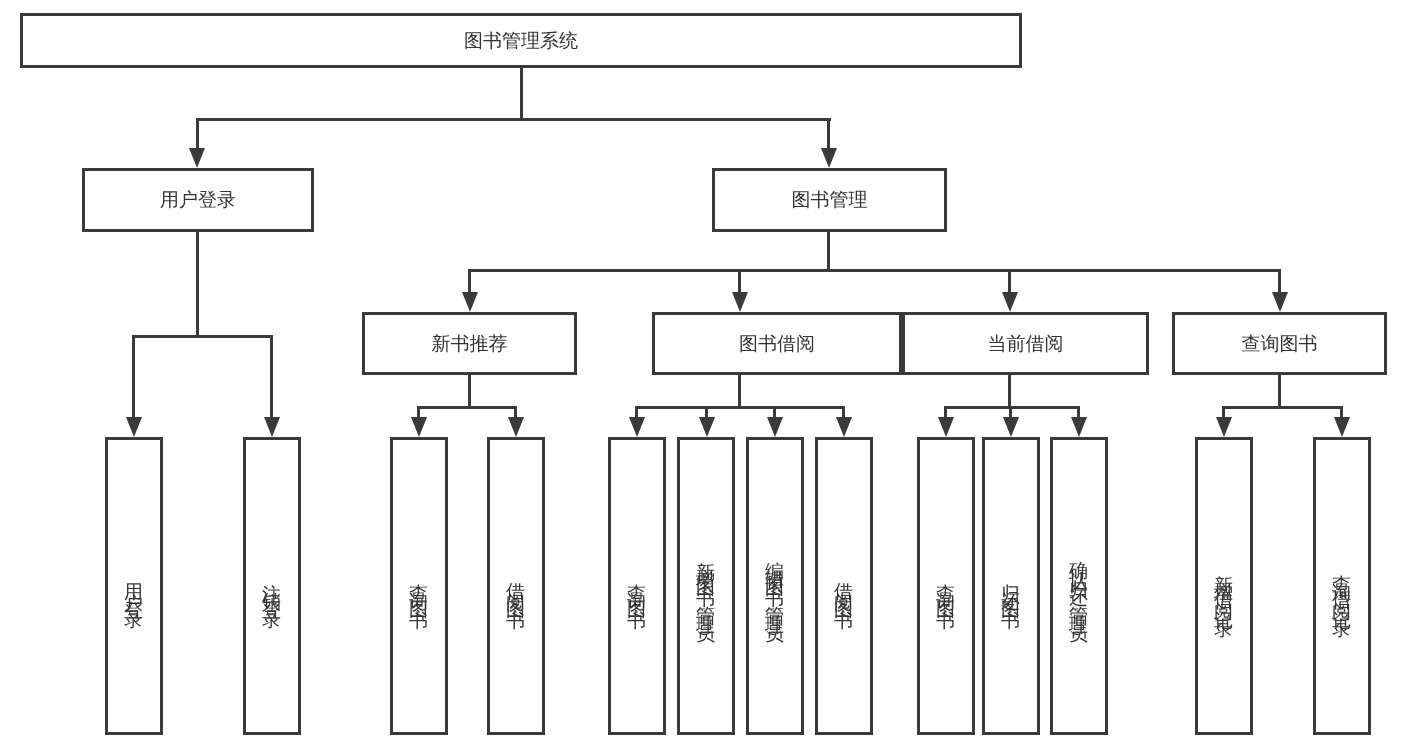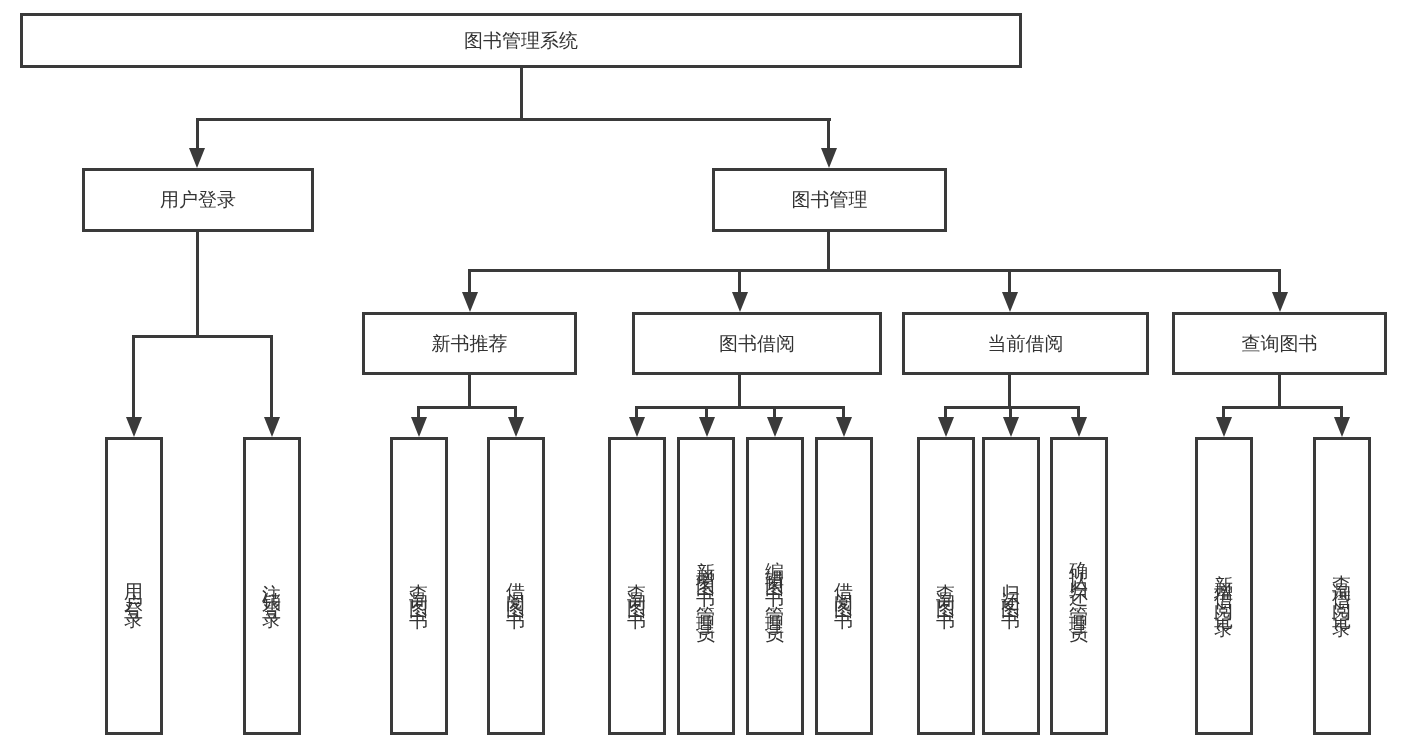--- a/index.html
+++ b/index.html
@@ -115,21 +115,21 @@
   <div class="box" style="left:82px;top:168px;width:232px;height:64px">
     <span>用户登录</span>
   </div>
   <div class="box" style="left:712px;top:168px;width:235px;height:64px">
     <span>图书管理</span>
   </div>
 
   <div class="box" style="left:362px;top:312px;width:215px;height:63px">
     <span>新书推荐</span>
   </div>
-  <div class="box" style="left:632px;top:312px;width:250px;height:63px">
+  <div class="box" style="left:652px;top:312px;width:250px;height:63px">
     <span>图书借阅</span>
   </div>
   <div class="box" style="left:902px;top:312px;width:247px;height:63px">
     <span>当前借阅</span>
   </div>
   <div class="box" style="left:1172px;top:312px;width:215px;height:63px">
     <span>查询图书</span>
   </div>
 
   <div class="box vbox" style="left:105px">

